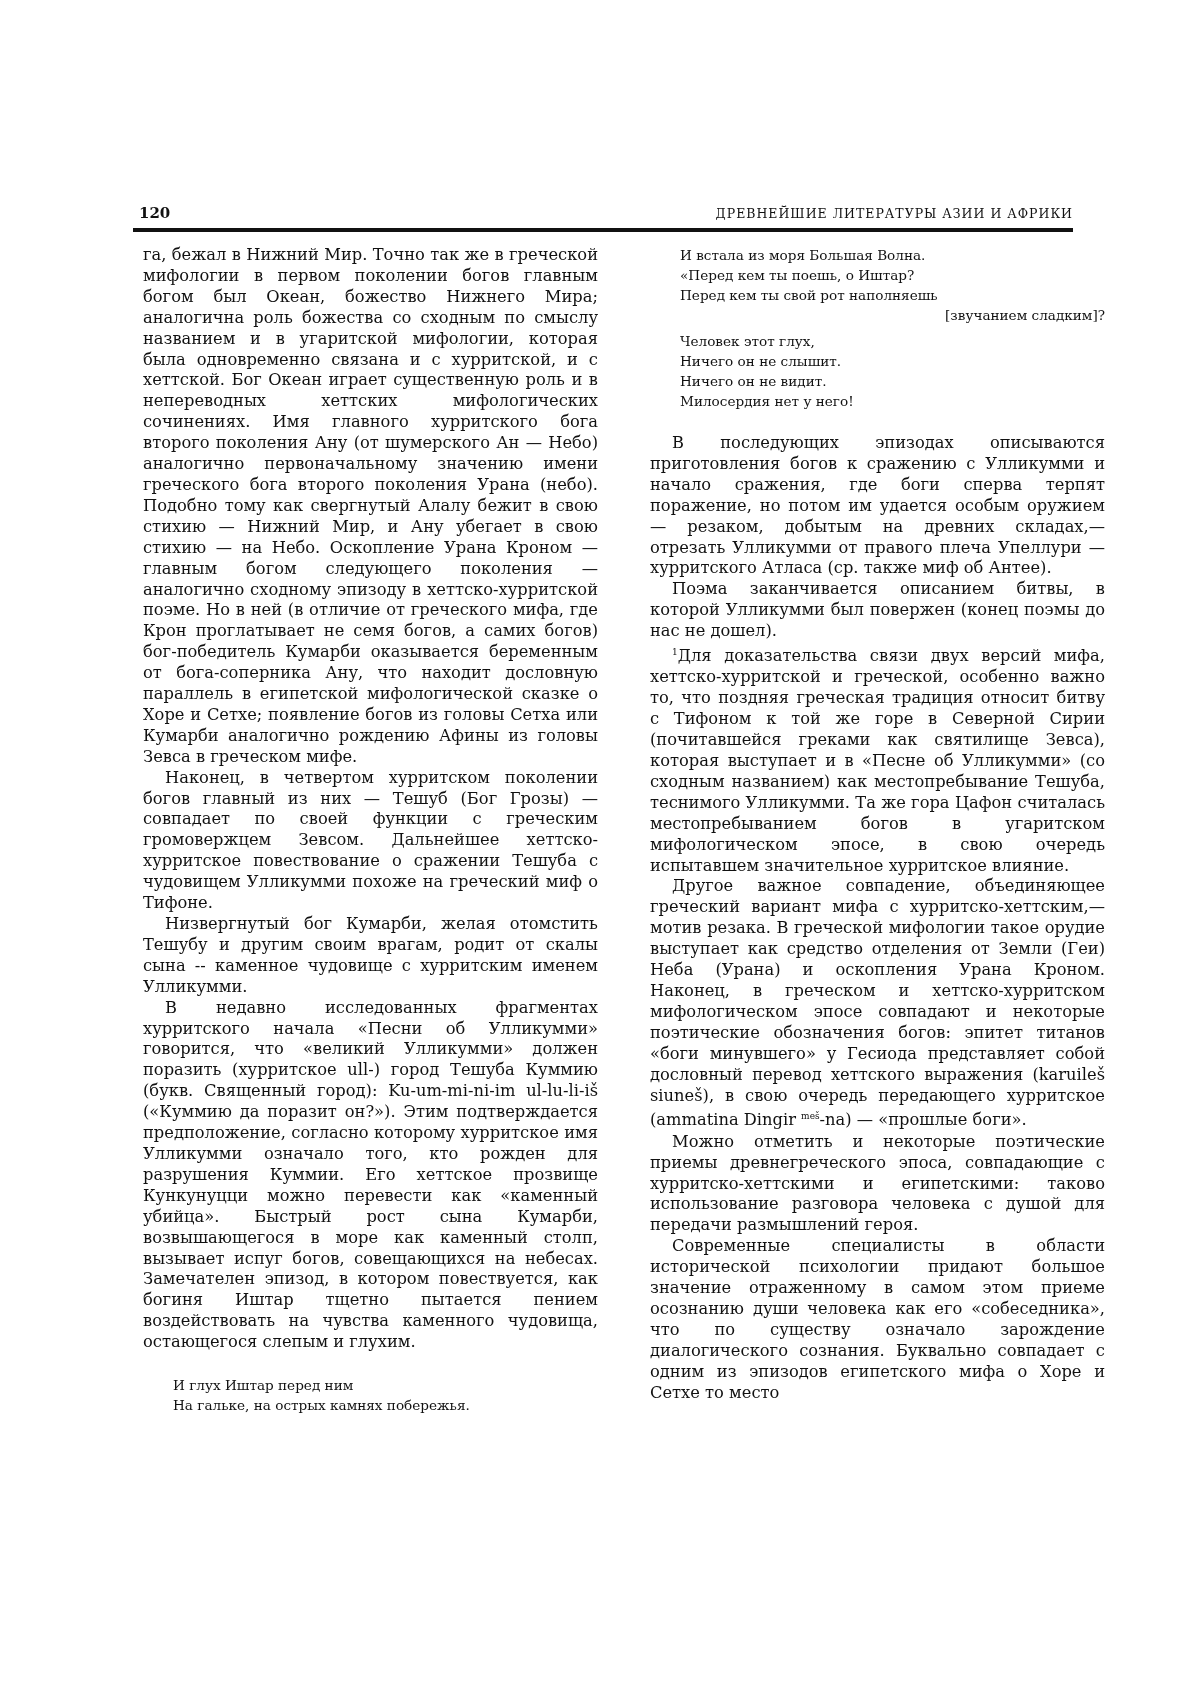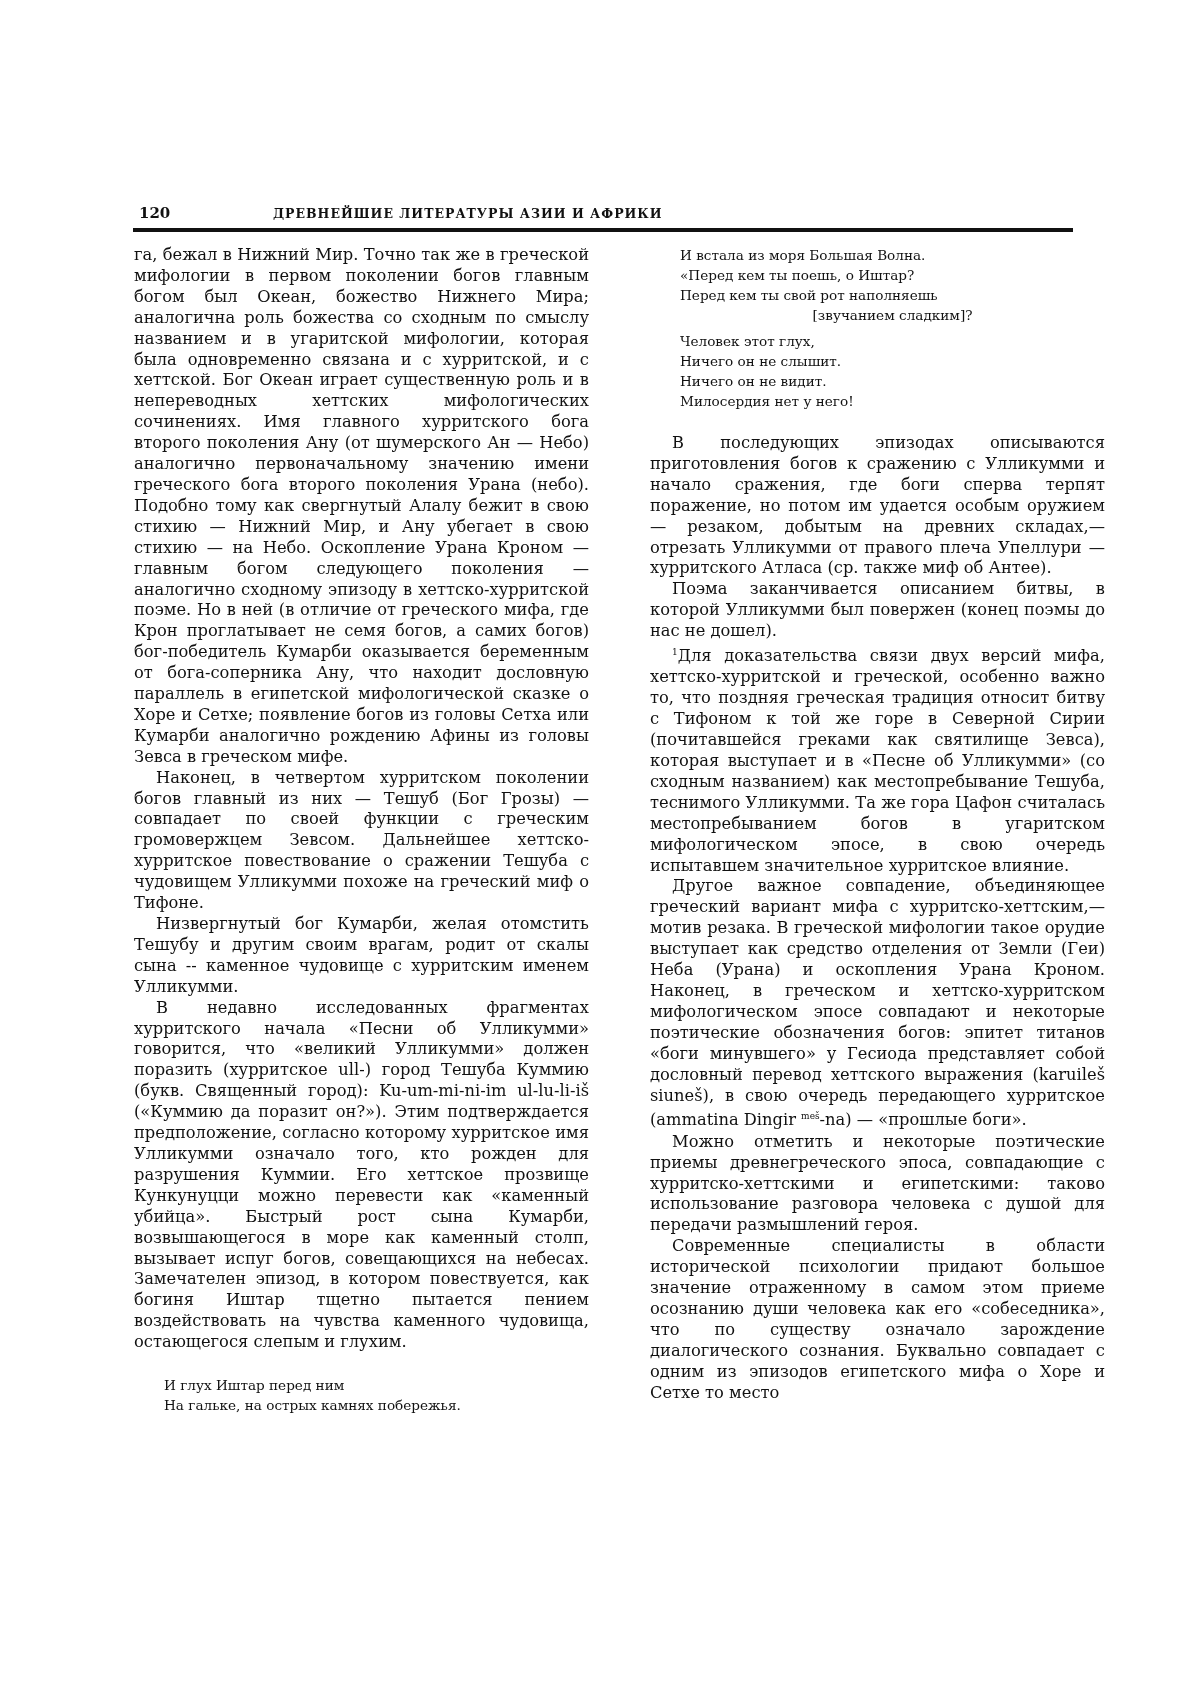--- a/index.html
+++ b/index.html
@@ -1,26 +1,26 @@
 <!DOCTYPE html>
 <html><head>
   <meta charset="utf-8">
   <style>
     html, body { margin:0; padding:0; background:#ffffff; }
     body { width:1191px; height:1683px; position:relative; overflow:hidden; font-family:"DejaVu Serif", serif; color:#111; }
     .header { position:absolute; left:133px; top:204px; width:940px; height:24px; border-bottom:4px solid #111; }
     .pnum { position:absolute; left:6px; top:0; font-size:15px; font-weight:bold; }
-    .rtitle { position:absolute; left:0; right:0; top:2px; text-align:left; font-size:12.5px; font-weight:bold; letter-spacing:1px; padding-left:140px; }
+    .rtitle { position:absolute; left:0; right:0; top:2px; text-align:right; font-size:12.5px; font-weight:normal; letter-spacing:1px; padding-left:140px; }
     .col { position:absolute; top:245px; width:455px; font-size:16.3px; line-height:20.9px; text-align:justify; }
-    .col.left { left:134px; }
+    .col.left { left:143px; }
     .col.right { left:618px;margin-left:32px; }
     .col p { margin:0; text-indent:22px; }
     .verse { font-size:13.6px; line-height:20px; margin:0; padding-left:30px; text-align:left; }
     .verse .line { display:block; }
-    .verse .right-al { display:block; text-align:center; padding-right:0; }
+    .verse .right-al { display:block; text-align:right; padding-right:0; }
     .verse .gap { display:block; height:6px; }
     .left .verse { margin-top:22px; }
     .right .verse { margin-bottom:22px; }
     sup { font-size:9px; }
   </style>
 </head>
 <body>
 
 <div class="header">
   <span class="pnum">120</span>

